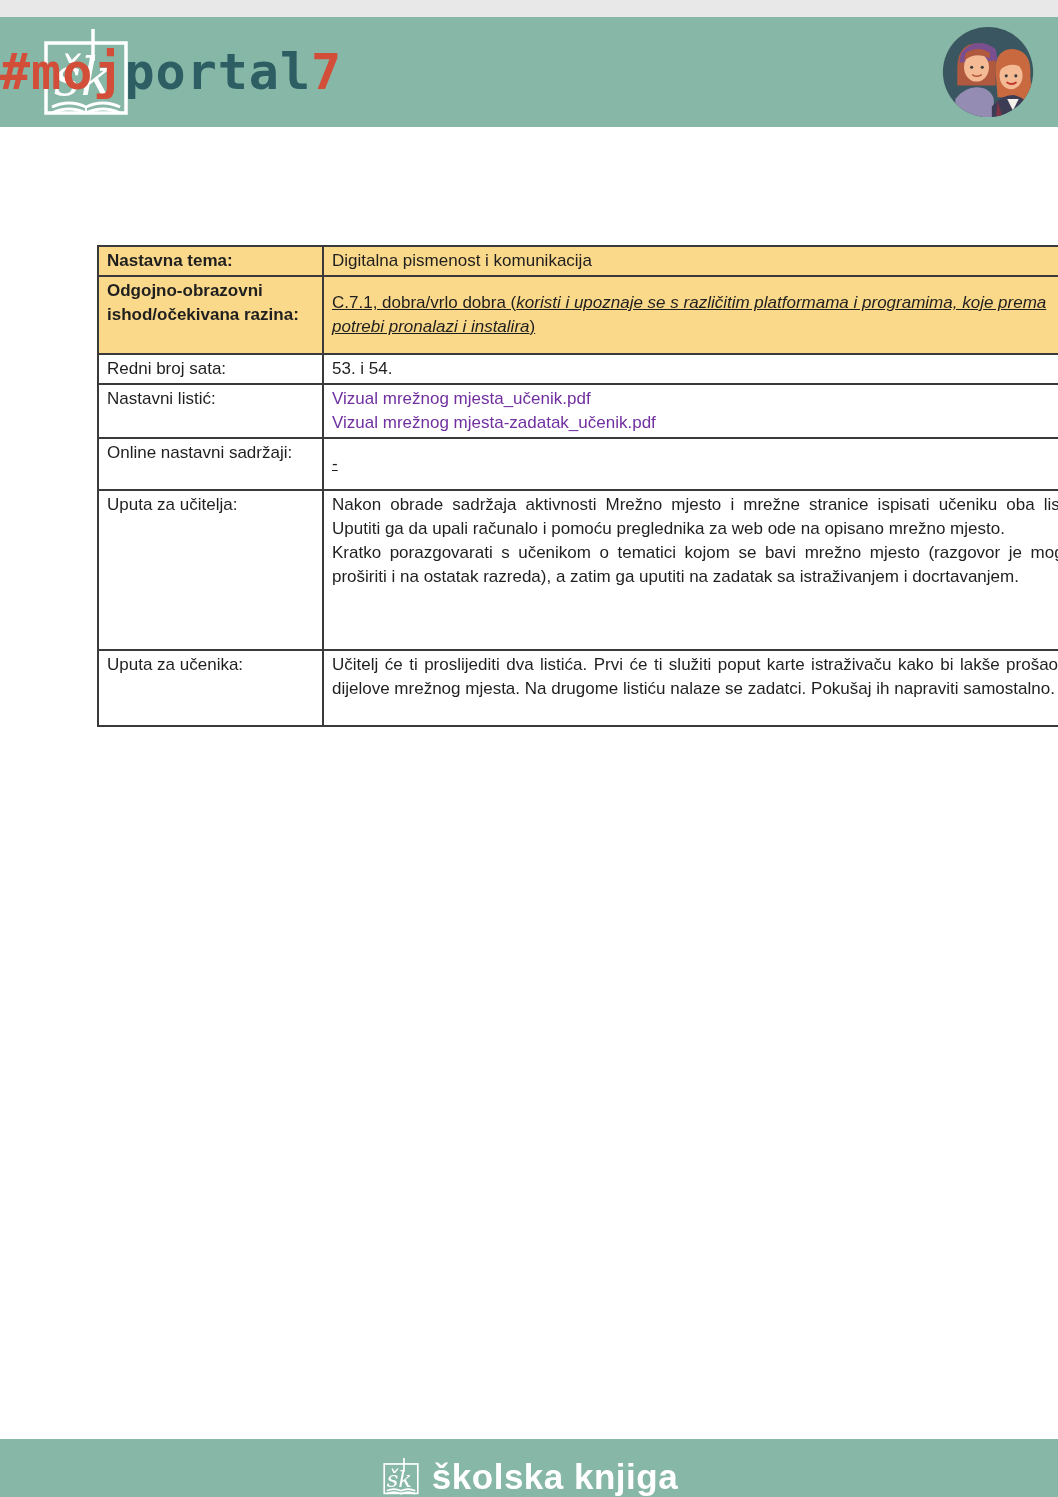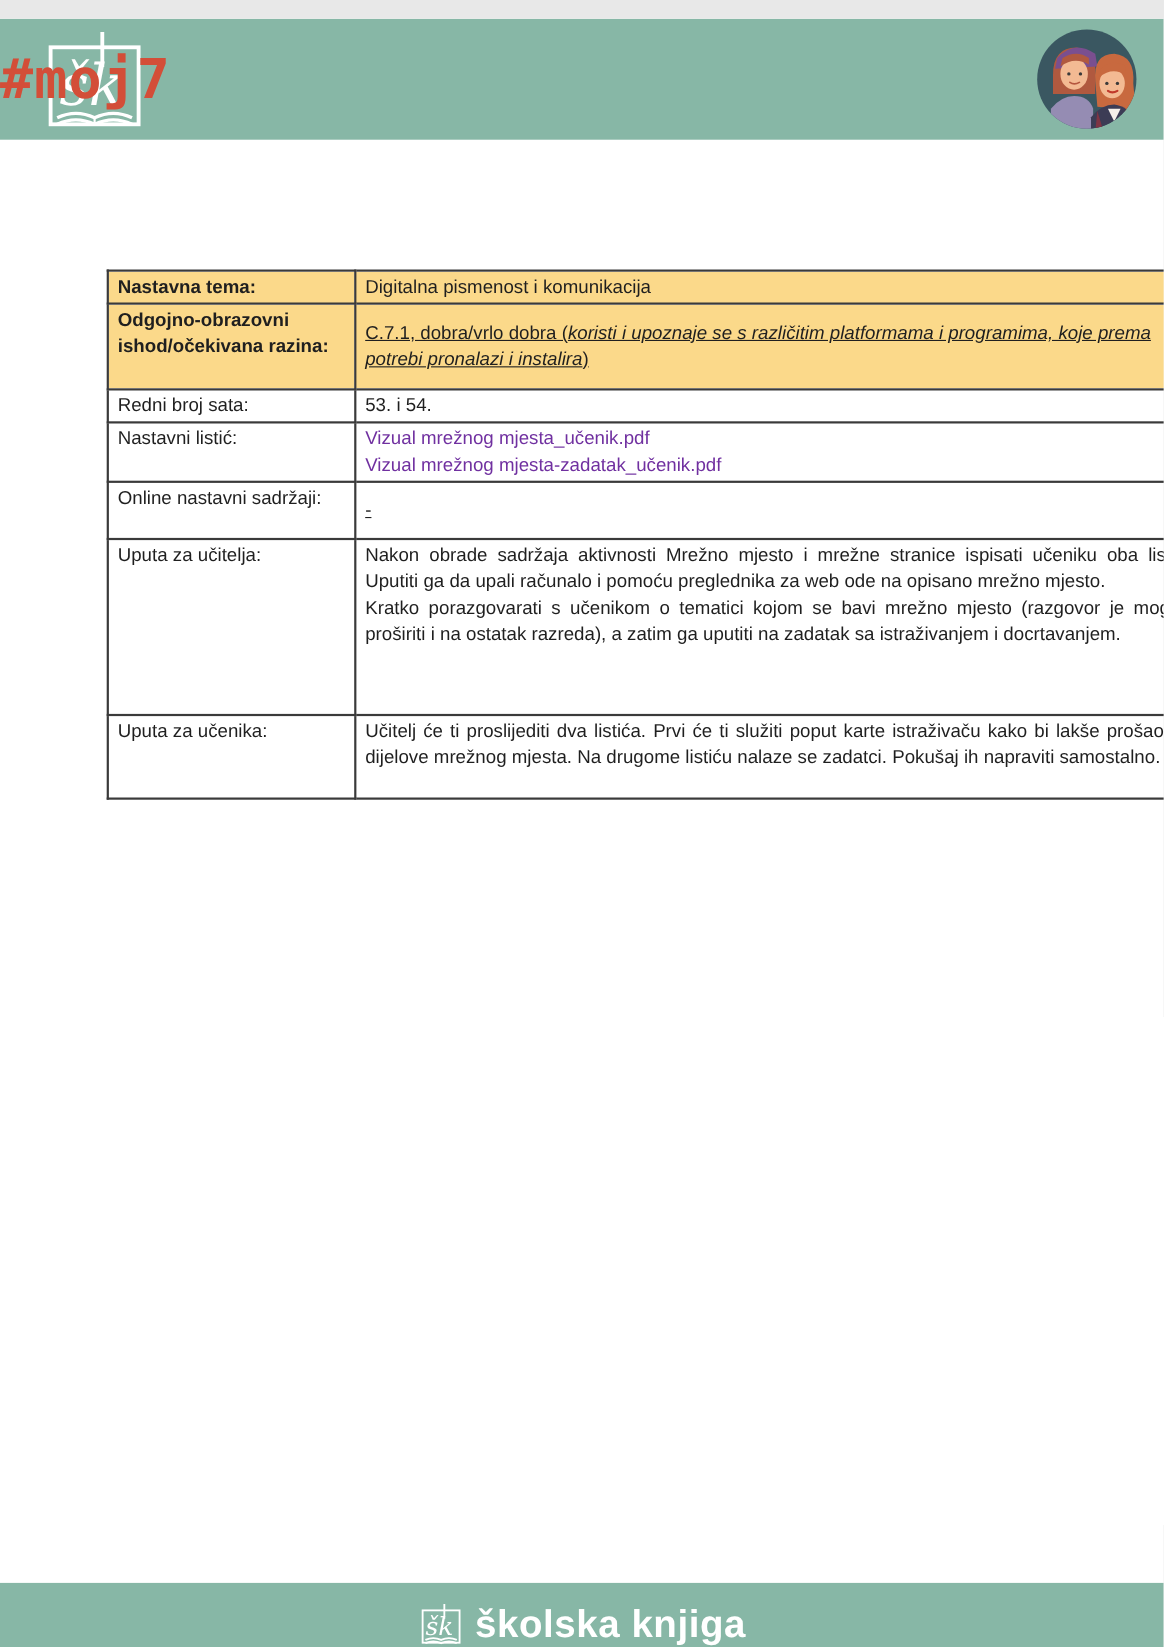--- a/index.html
+++ b/index.html
@@ -78,20 +78,21 @@
         <rect x="10" y="16" width="80" height="70" fill="none" stroke="#ffffff" stroke-width="3.5"></rect>
         <line x1="57" y1="2" x2="57" y2="34" stroke="#ffffff" stroke-width="3.5"></line>
         <text x="18" y="68" font-family="DejaVu Serif, serif" font-style="italic" font-size="52" fill="#ffffff">šk</text>
         <path d="M16 80 Q33 72 50 80 Q67 72 84 80" fill="none" stroke="#ffffff" stroke-width="3"></path>
         <path d="M16 86 Q33 78 50 86 Q67 78 84 86" fill="none" stroke="#ffffff" stroke-width="3"></path>
         <line x1="50" y1="80" x2="50" y2="86" stroke="#ffffff" stroke-width="2"></line>
       </svg>
     </div>
     <div class="banner-title">
       <span class="t-red">#moj</span>
+        <span class="t-teal">portal</span>
         <span class="t-red">7</span>
     </div>
     <div class="avatar">
       <svg viewBox="0 0 100 100" width="96" height="96">
         <defs>
             <clipPath id="avclip">
               <circle cx="50" cy="50" r="47"></circle>
             </clipPath>
           </defs>
         <circle cx="50" cy="50" r="47" fill="#3a5761"></circle>

